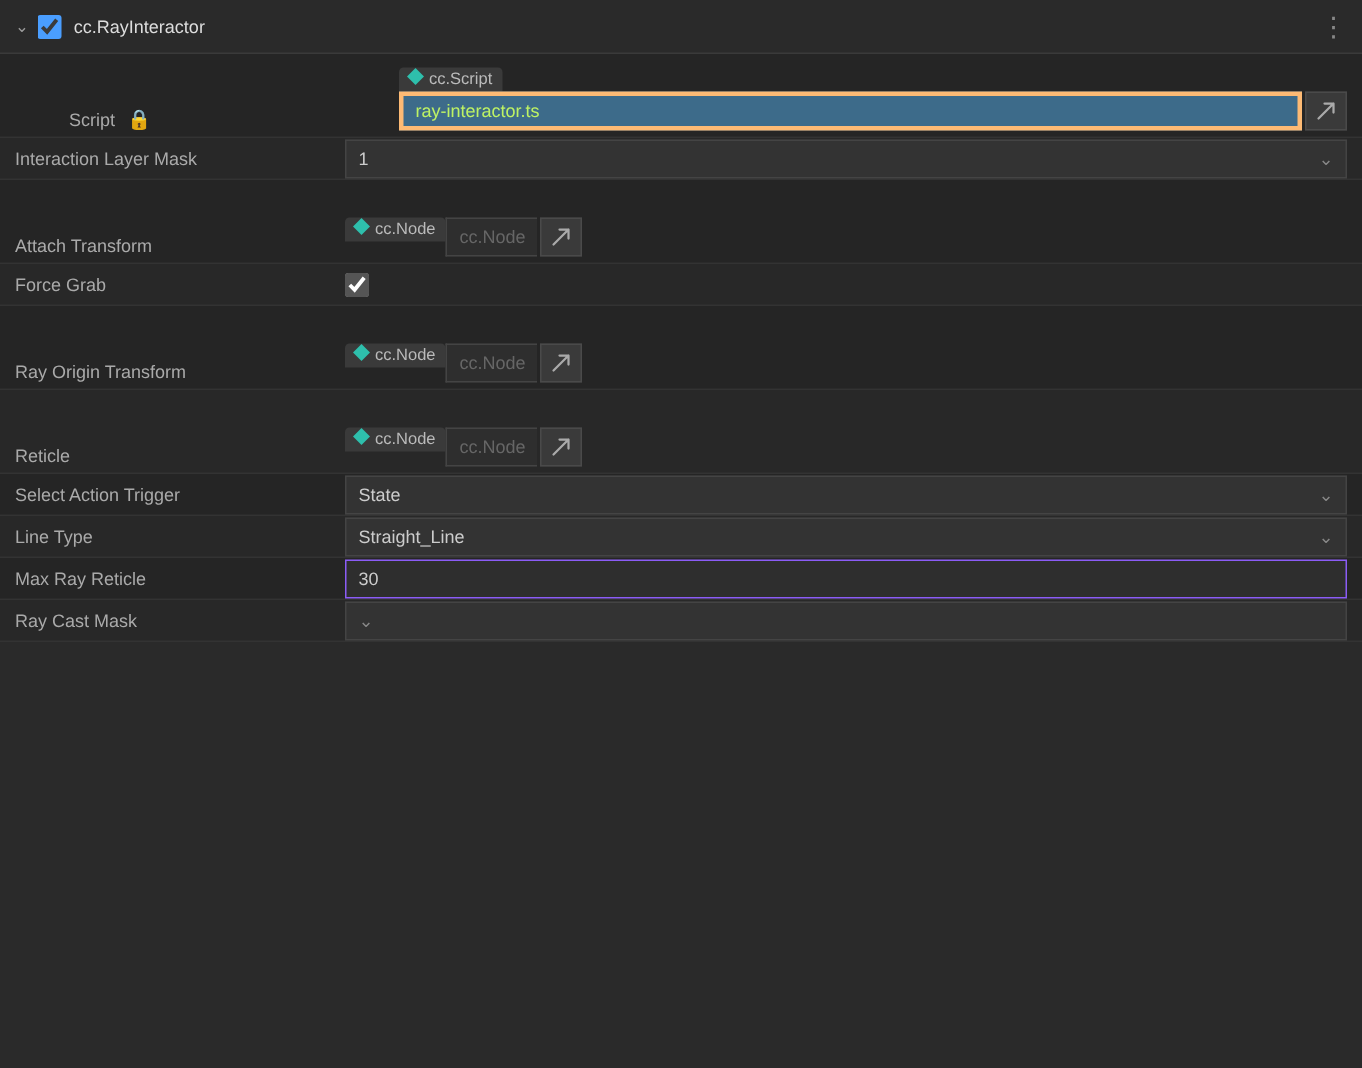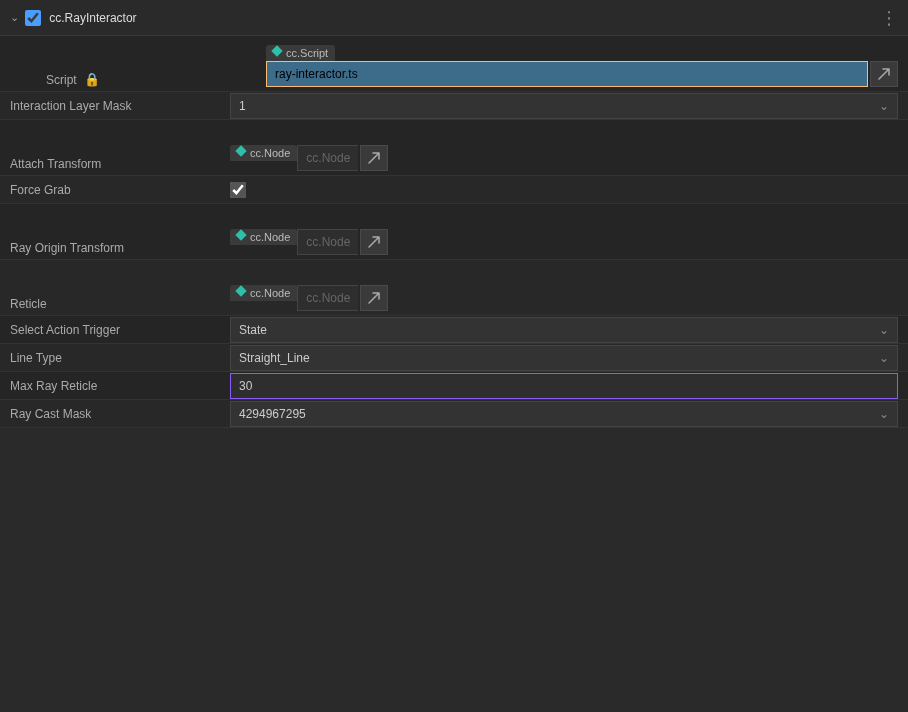--- a/index.html
+++ b/index.html
@@ -106,22 +106,22 @@
     }
 
     .script-input-row {
       display: flex;
       align-items: center;
     }
 
     .script-input {
       flex: 1;
       background: #3d6b8a;
-      border: 1px solid #fdba74;
-      color: #000000;
+      border: 3px solid #fdba74;
+      color: #bef264;
       padding: 4px 8px;
       font-size: 12px;
       height: 26px;
       outline: none;
       border-radius: 0;
     }
 
     .pick-btn {
       width: 28px;
       height: 26px;
@@ -332,16 +332,15 @@
 </div>
 
 <div class="property-row">
   <div class="prop-label">Max Ray Reticle</div>
   <input type="text" class="number-input" value="30" style="">
 </div>
 
 <div class="property-row">
   <div class="prop-label">Ray Cast Mask</div>
   <div class="dropdown-field">
-    <span class="dropdown-value">4294967295</span>
     <span class="dropdown-chevron">⌄</span>
   </div>
 </div>
 
 </body></html>

